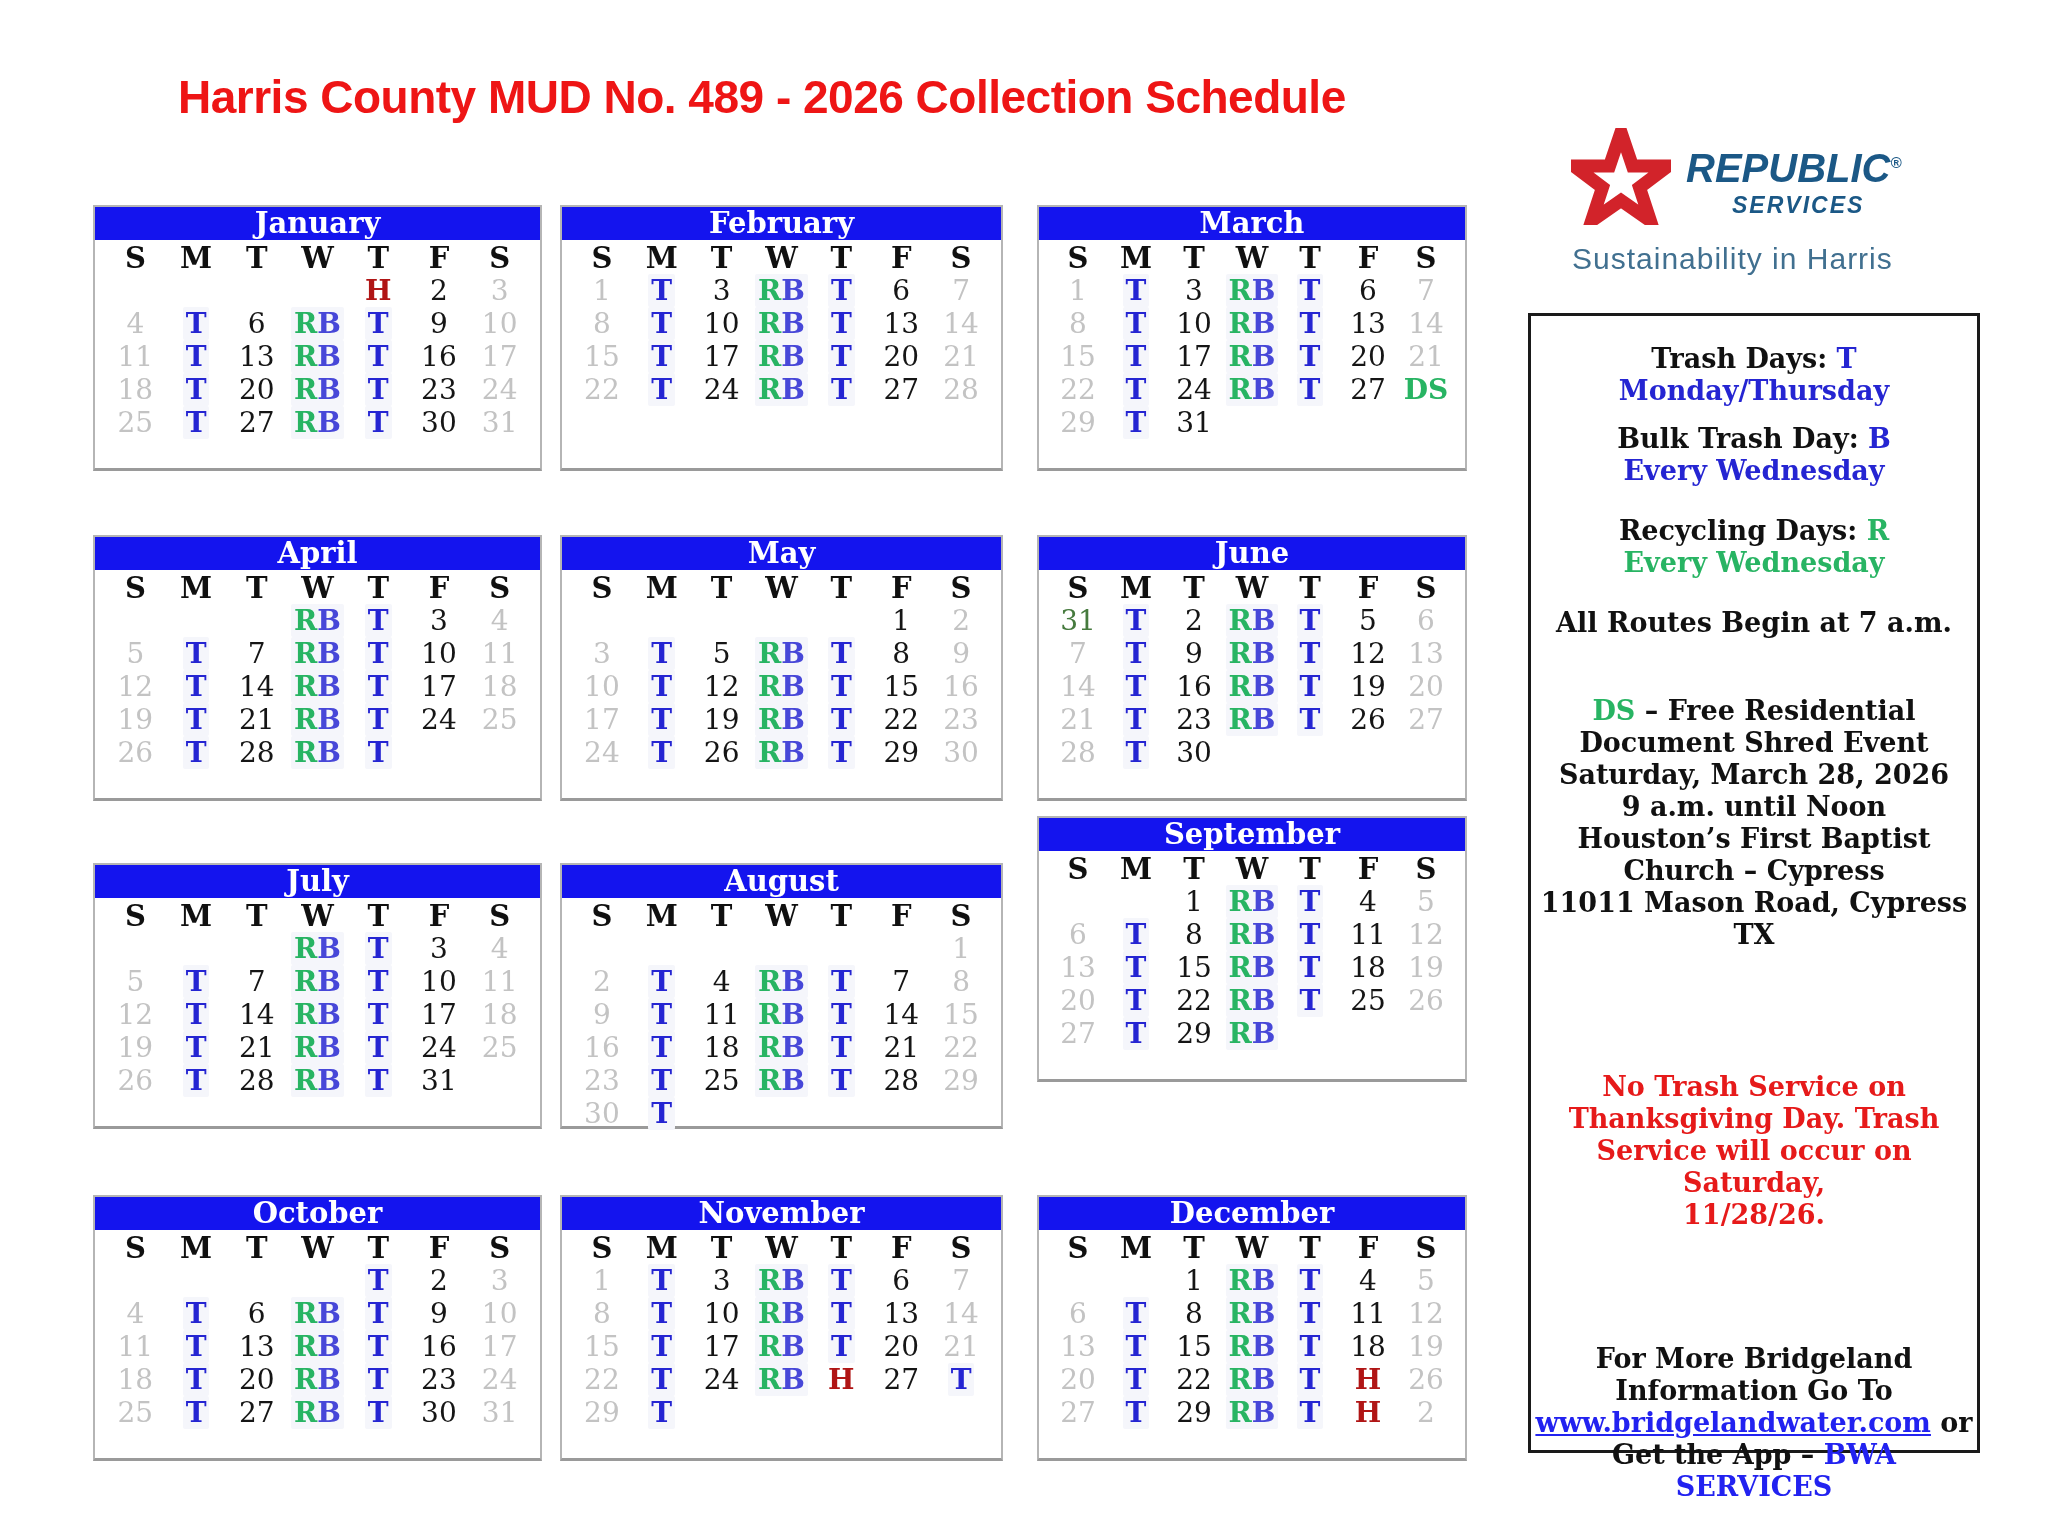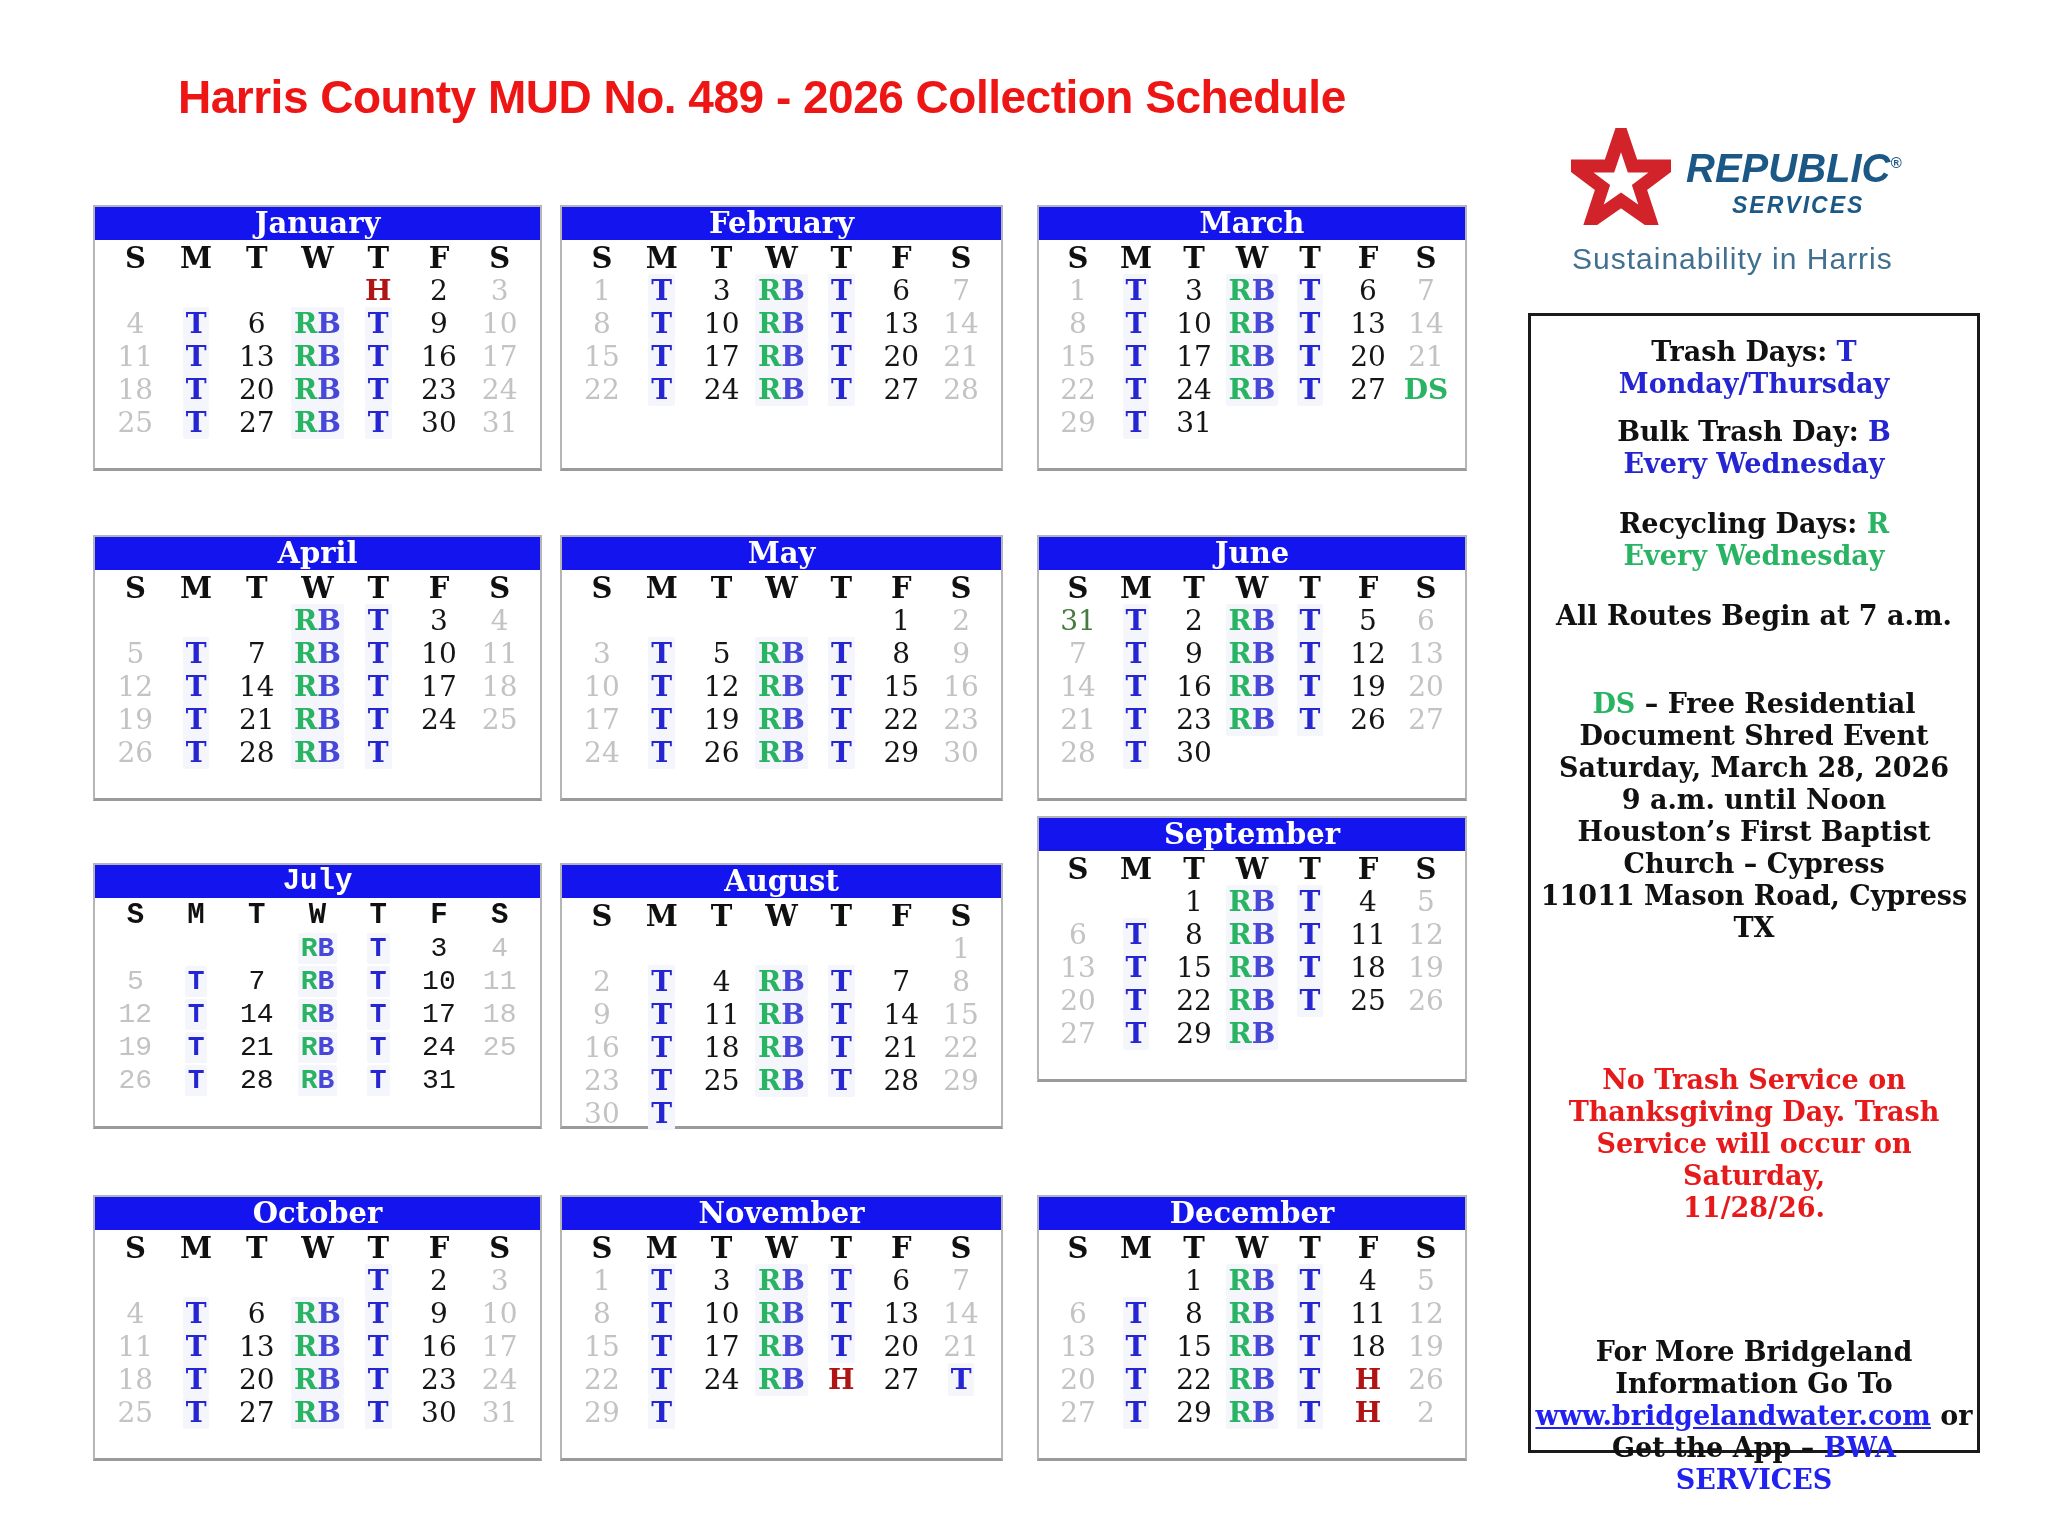--- a/index.html
+++ b/index.html
@@ -38,21 +38,21 @@
   .brand-sub{position:absolute;left:1732px;top:192px;color:var(--brand-navy);
     font-family:"Liberation Sans", sans-serif;font-style:italic;font-weight:bold;
     font-size:23px;letter-spacing:2px;}
   .tagline{position:absolute;left:1572px;top:242px;color:var(--tagline-teal);
     font-family:"Liberation Sans", sans-serif;font-size:30px;letter-spacing:1px;white-space:nowrap;}
 
   
   .info-box{position:absolute;left:1528px;top:313px;width:452px;height:1140px;
     box-sizing:border-box;border:3px solid #1a1a1a;background:#fff;
     text-align:center;font-weight:bold;font-size:27px;line-height:32px;color:#111;
-    padding:20px 4px 0 4px;}
+    padding:27px 4px 0 4px;}
   .ib{margin:0;}
   .ib-bulk{margin-top:16px;}
   .ib-recycle{margin-top:28px;}
   .ib-routes{margin-top:28px;}
   .ib-ds{margin-top:56px;}
   .ib-holiday{margin-top:120px;color:var(--notice-red);}
   .ib-bridgeland{margin-top:112px;}
   .blue-txt{color:var(--t-blue);}
   .green-txt{color:var(--r-green);}
   .ds-code{color:var(--ds-green);}
@@ -335,21 +335,21 @@
           <div class="mg-cell"><span class="off">27</span></div>
           <div class="mg-cell"><span class="off">28</span></div>
           <div class="mg-cell"><span class="svc t">T</span></div>
           <div class="mg-cell"><span class="num">30</span></div>
           <div class="mg-cell"></div>
           <div class="mg-cell"></div>
           <div class="mg-cell"></div>
           <div class="mg-cell"></div>
         </div>
       </div>
-      <div class="month" style="left: 93px; top: 863px; width: 449px; height: 266px; font-family: Liberation Mono, monospace;">
+      <div class="month" style="left: 93px; top: 863px; width: 449px; height: 266px;">
         <div class="month-header">July</div>
         <div class="month-grid">
           <div class="mg-cell dow">S</div>
           <div class="mg-cell dow">M</div>
           <div class="mg-cell dow">T</div>
           <div class="mg-cell dow">W</div>
           <div class="mg-cell dow">T</div>
           <div class="mg-cell dow">F</div>
           <div class="mg-cell dow">S</div>
           <div class="mg-cell"></div>

